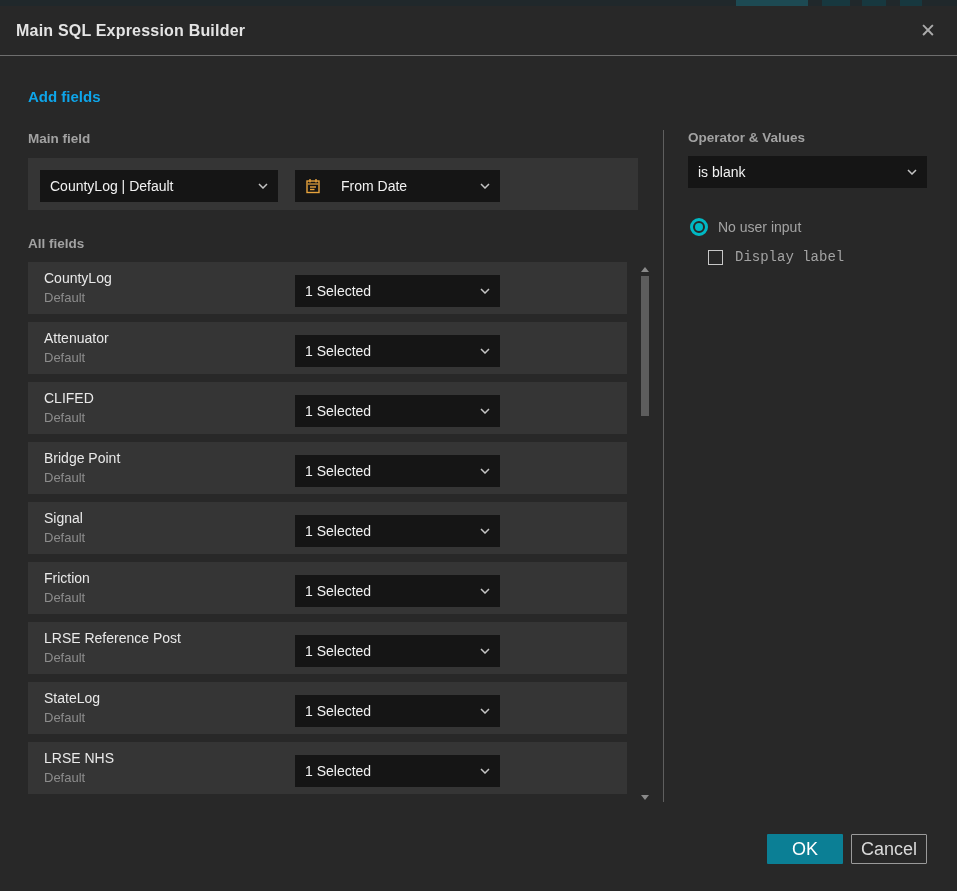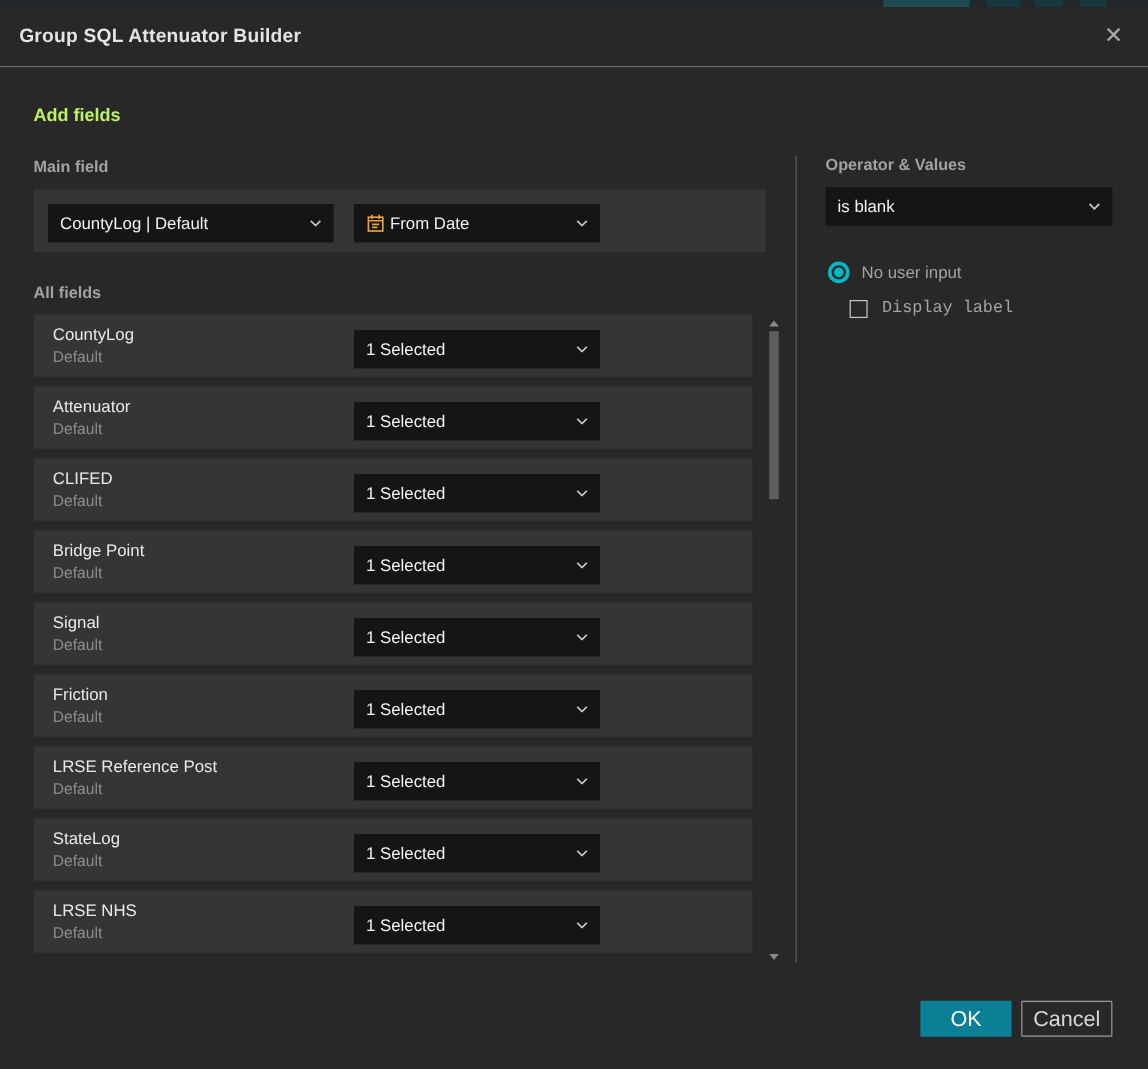--- a/index.html
+++ b/index.html
@@ -24,31 +24,31 @@
   .backdrop .b4{position:absolute;left:900px;top:0;width:22px;height:6px;background:#17383f;}
 
   .dialog{position:absolute;top:6px;left:0;width:957px;height:885px;background:var(--dlg-bg);}
 
   .dlg-header{position:absolute;top:0;left:0;right:0;height:50px;display:flex;
     align-items:center;padding:0 16px;border-bottom:1px solid #6e6e6e;}
   .dlg-title{font-size:16px;font-weight:bold;color:#e4e4e4;letter-spacing:.2px;}
   .close-btn{margin-left:auto;width:26px;height:26px;display:flex;align-items:center;
     justify-content:center;color:#ababab;font-size:19px;cursor:pointer;line-height:1;}
 
-  .h-section{position:absolute;font-size:15px;font-weight:bold;color:#bef264;}
+  .h-section{position:absolute;font-size:15px;font-weight:bold;color:#0ea5e9;}
   .h-label{position:absolute;font-size:13.5px;font-weight:bold;color:var(--heading);}
 
   .main-panel{position:absolute;left:28px;top:152px;width:610px;height:52px;background:var(--panel-bg);}
 
   .dd{background:var(--dd-bg);color:#f2f2f2;font-size:14px;display:flex;align-items:center;
     padding:16px 10px;cursor:pointer;}
   .dd .dd-text{flex:1;white-space:nowrap;overflow:hidden;}
   .dd .chev{flex:none;margin-left:8px;display:flex;align-items:center;}
   .dd1{position:absolute;left:12px;top:12px;width:238px;height:28px;}
-  .dd2{position:absolute;left:267px;top:12px;width:205px;height:28px;gap:4px;}
+  .dd2{position:absolute;left:267px;top:12px;width:205px;height:28px;gap:20px;}
   .cal-icon{flex:none;display:flex;align-items:center;}
 
   .fields-list{position:absolute;left:28px;top:256px;width:599px;display:flex;
     flex-direction:column;gap:8px;}
   .field-row{position:relative;height:52px;background:var(--panel-bg);}
   .field-name{position:absolute;left:16px;top:8px;font-size:14px;color:var(--txt);}
   .field-variant{position:absolute;left:16px;top:28px;font-size:13px;color:var(--txt-dim);}
   .row-dd{position:absolute;left:267px;top:13px;width:205px;height:26px;}
 
   .scrollbar{position:absolute;left:638px;top:256px;width:14px;height:540px;}
@@ -84,21 +84,21 @@
 <div class="backdrop">
   <div class="b1"></div>
   <div class="b2"></div>
   <div class="b3"></div>
   <div class="b4"></div>
 </div>
 
 <div class="dialog">
 
   <div class="dlg-header">
-    <div class="dlg-title">Group SQL Attenuator Builder</div>
+    <div class="dlg-title">Main SQL Expression Builder</div>
     <div class="close-btn">✕</div>
   </div>
 
   <div class="h-section" style="left:28px;top:82px;">Add fields</div>
 
   <div class="h-label" style="left:28px;top:125px;">Main field</div>
 
   <div class="main-panel">
     <div class="dd dd1">
       <span class="dd-text">CountyLog | Default</span>

